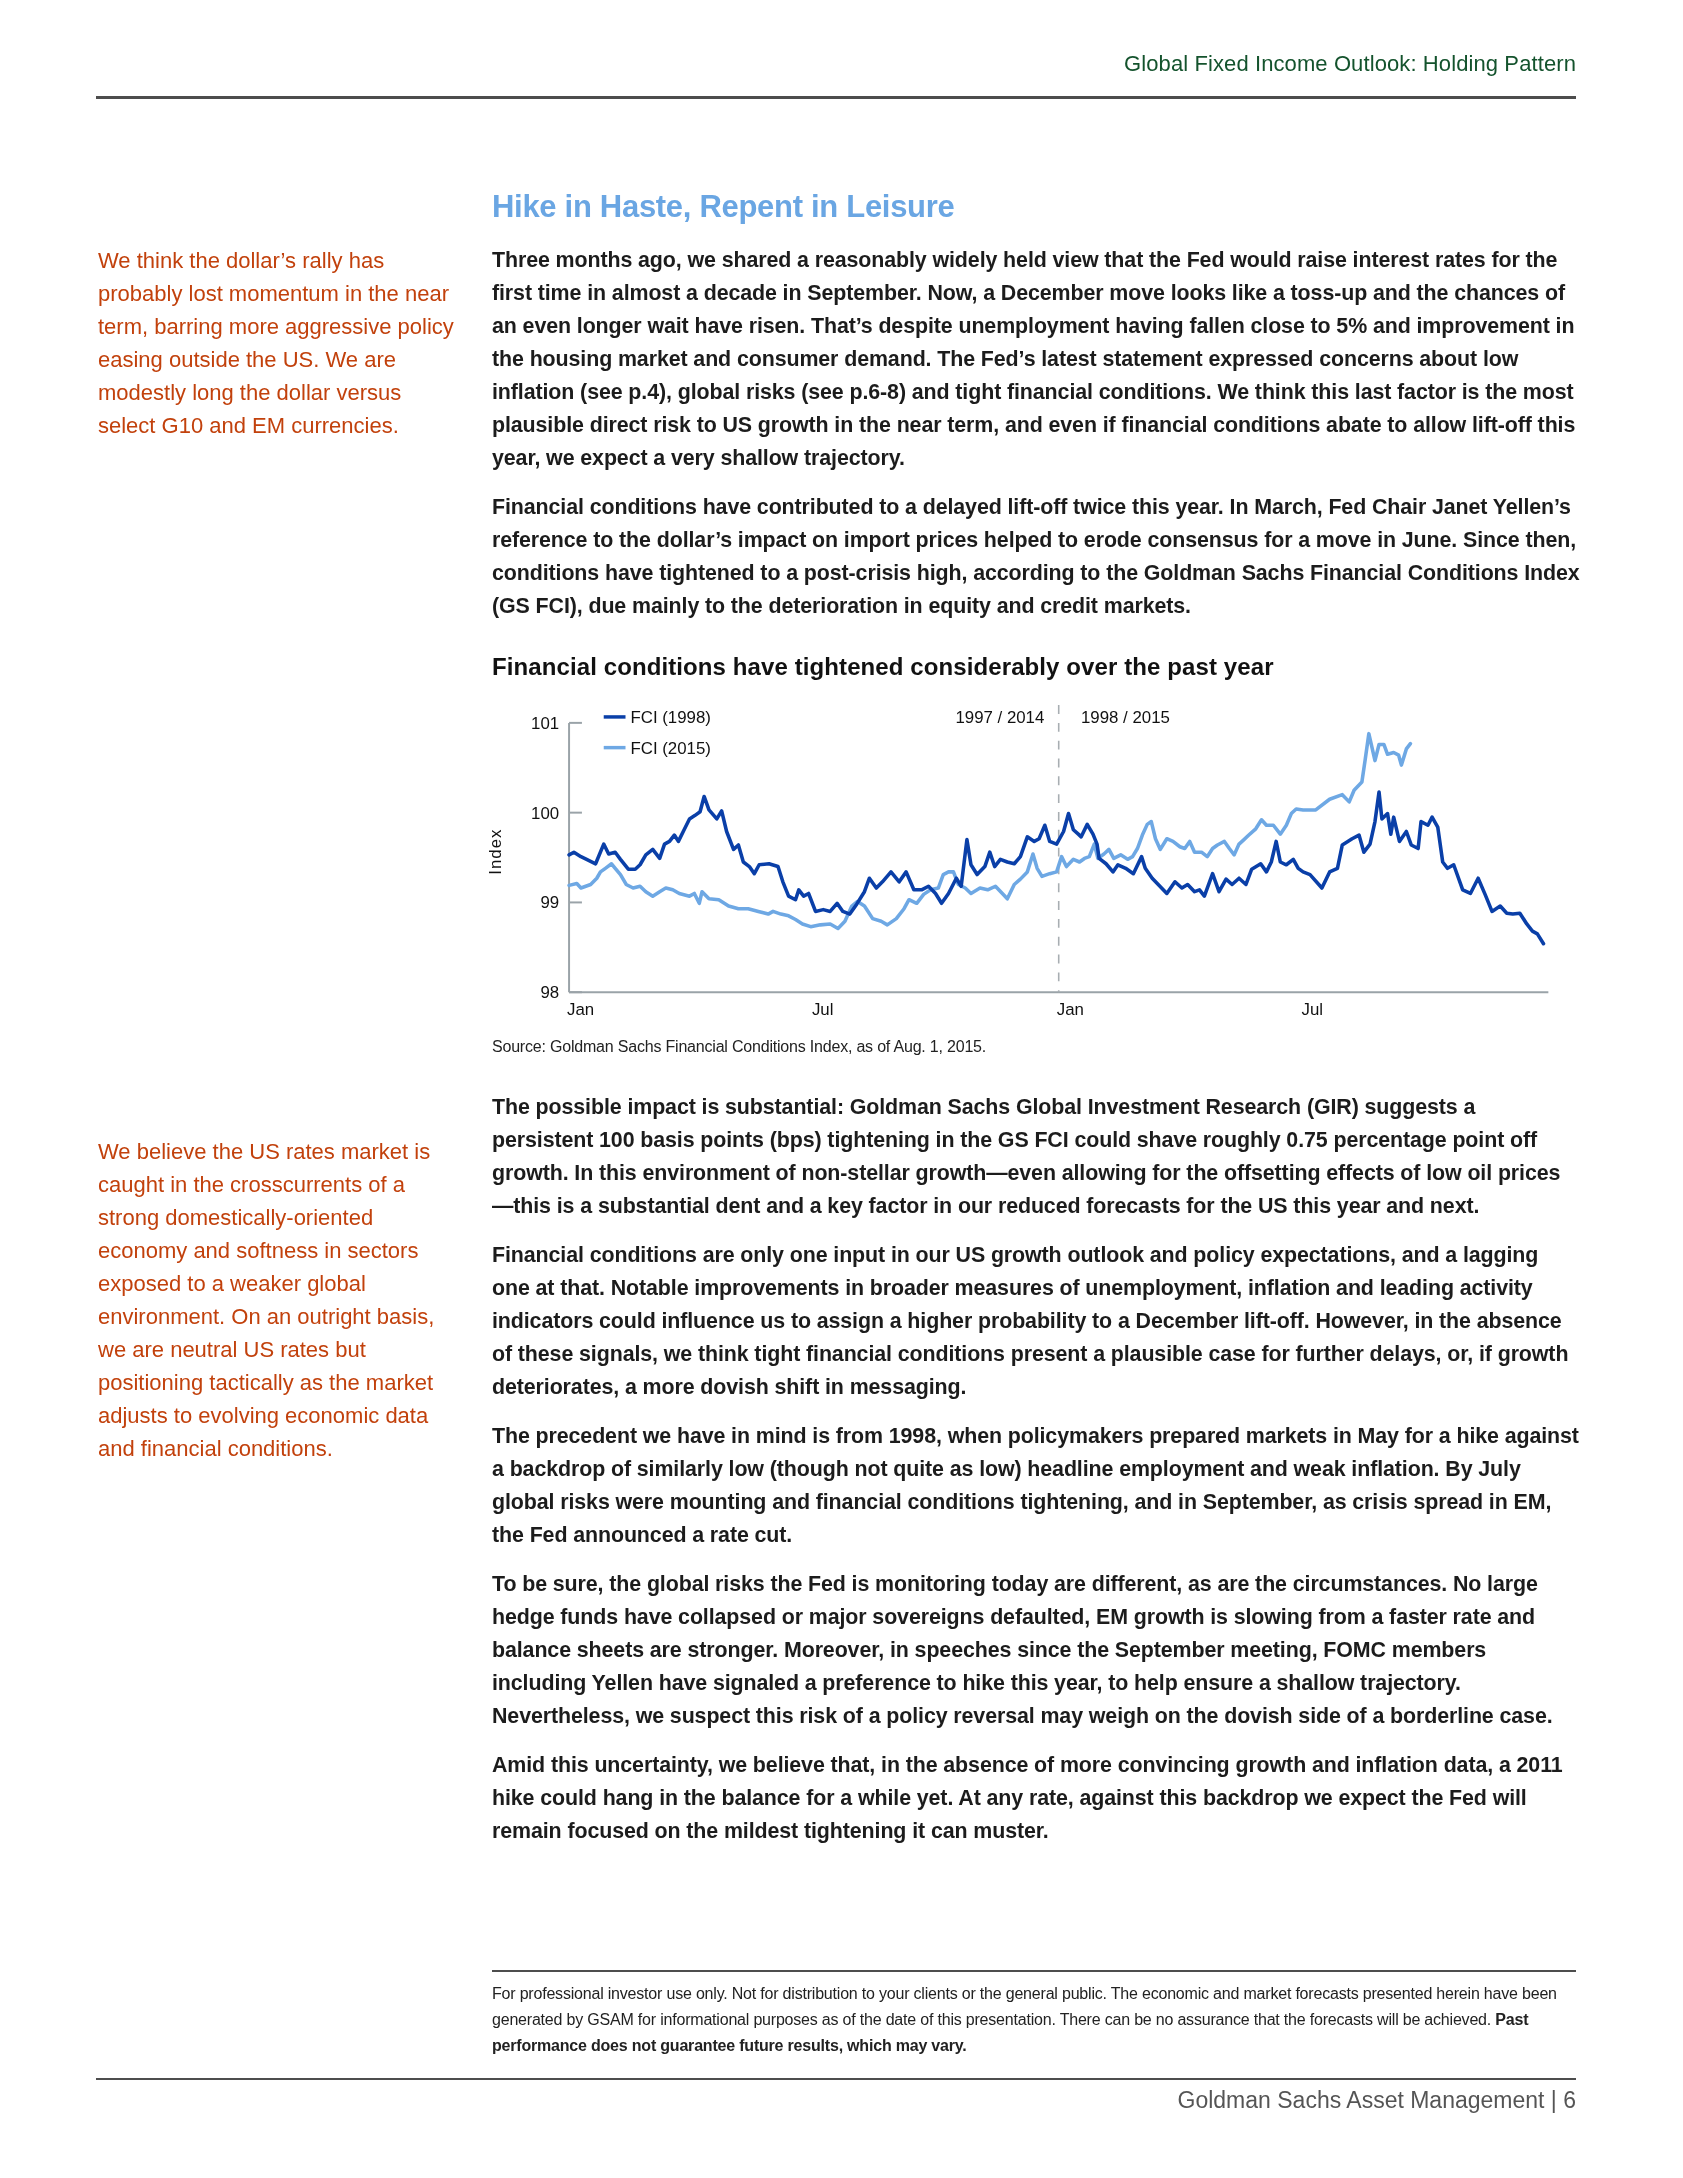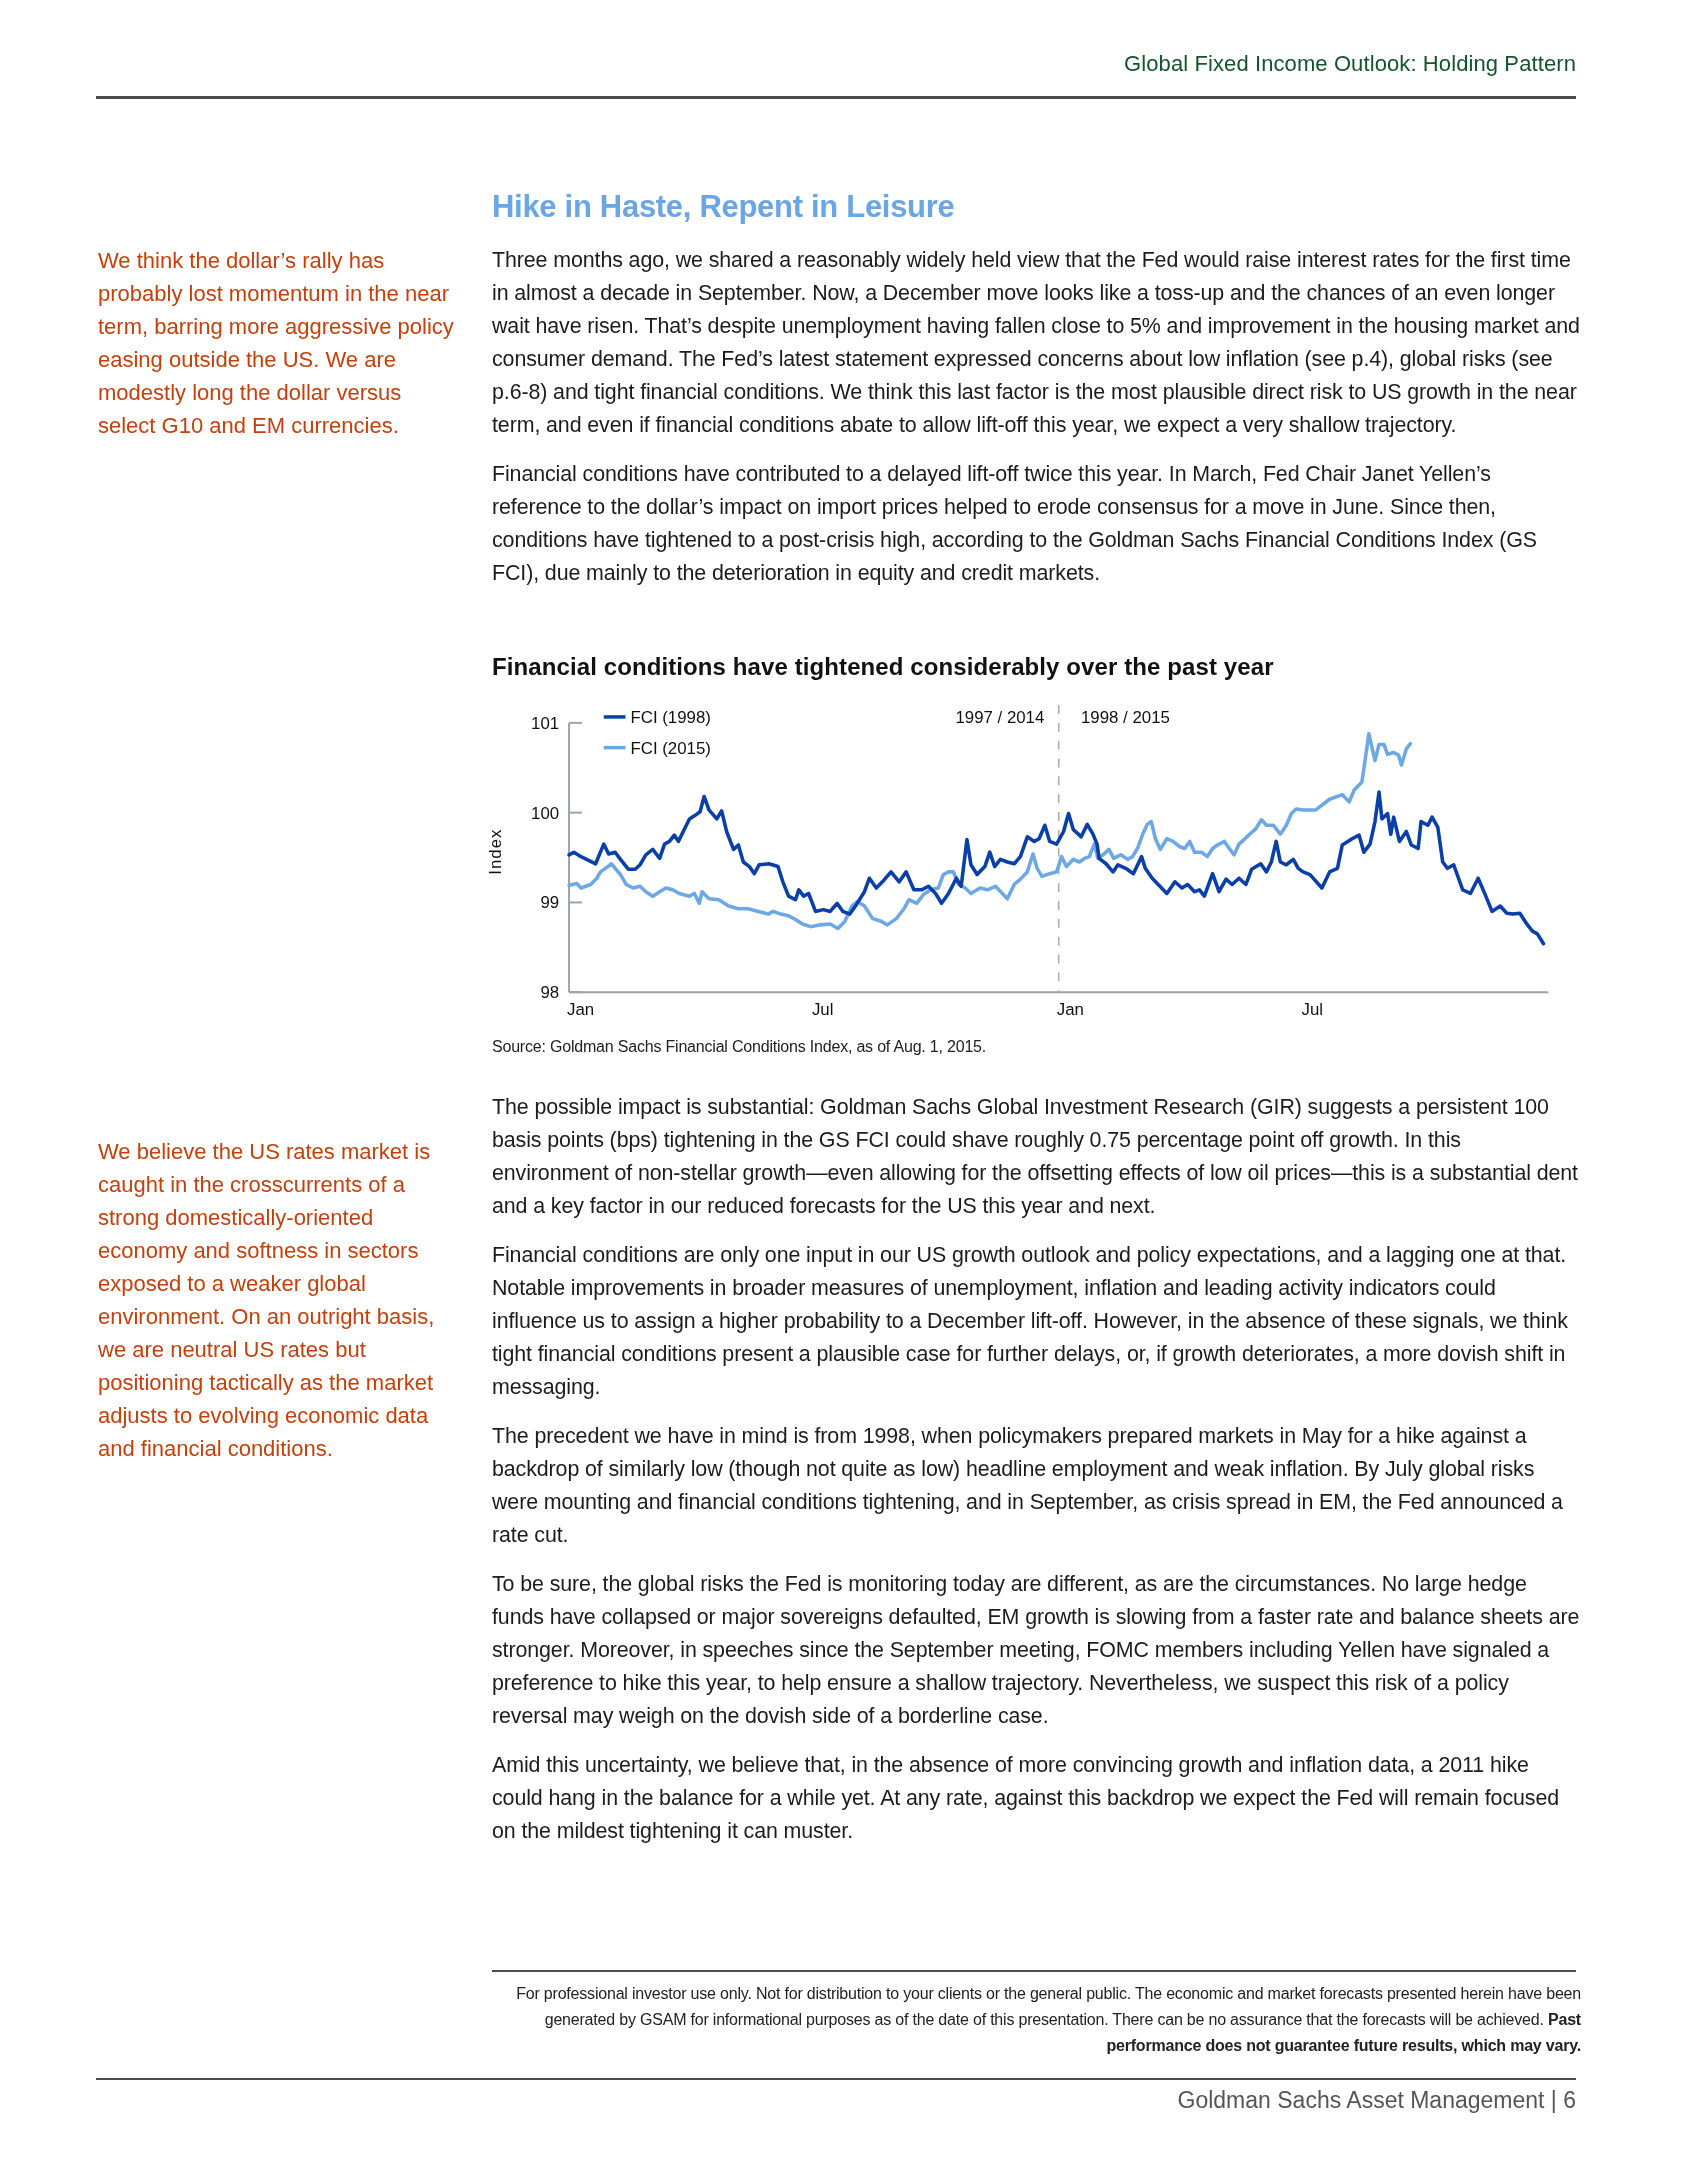--- a/index.html
+++ b/index.html
@@ -3,25 +3,25 @@
 <meta charset="utf-8">
 <style>
   html, body { margin: 0; padding: 0; background: #ffffff; }
   body { width: 1683px; height: 2178px; position: relative; overflow: hidden; font-family: "Liberation Sans", sans-serif; color: #1a1a1a; }
   .abs { position: absolute; }
   .header-title { right: 107px; top: 51px; font-size: 22px; color: #14532d; letter-spacing: 0.1px; white-space: nowrap; }
   .rule { position: absolute; background: #4d4d4d; }
   .section-heading { left: 492px; top: 189px; font-size: 31px; font-weight: bold; color: #6aa6e3; letter-spacing: -0.3px; white-space: nowrap; text-align: right; }
   .sidebar { left: 98px; width: 356px; font-size: 22px; line-height: 33px; color: #c2410c; }
   .sidebar p { margin: 0; }
-  .body-col { left: 492px; width: 1089px; font-size: 21.4px; line-height: 33px; color: #1c1c1c; letter-spacing: -0.1px; }
+  .body-col { left: 492px; width: 1089px; font-size: 21.4px; line-height: 33px; color: #1c1c1c; letter-spacing: -0.1px; font-weight: bold; }
   .body-col p { margin: 0 0 16px 0; }
   .chart-title { left: 492px; top: 653px; font-size: 24px; font-weight: bold; color: #111; white-space: nowrap; letter-spacing: 0.1px; }
   .source { left: 492px; top: 1038px; font-size: 16px; color: #222; white-space: nowrap; letter-spacing: -0.2px; }
-  .footnote { left: 492px; top: 1981px; width: 1089px; font-size: 16px; line-height: 26px; color: #222; letter-spacing: -0.2px; text-align: right; }
+  .footnote { left: 492px; top: 1981px; width: 1089px; font-size: 16px; line-height: 26px; color: #222; letter-spacing: -0.2px; }
   .footnote b { font-weight: bold; }
   .footer { right: 107px; top: 2087px; font-size: 23px; color: #555; white-space: nowrap; }
   svg text { font-family: "Liberation Sans", sans-serif; }
 </style>
 </head>
 <body>
 
 <div class="abs header-title">Global Fixed Income Outlook: Holding Pattern</div>
 <div class="rule" style="left:96px; top:96px; width:1480px; height:3px;"></div>
 

